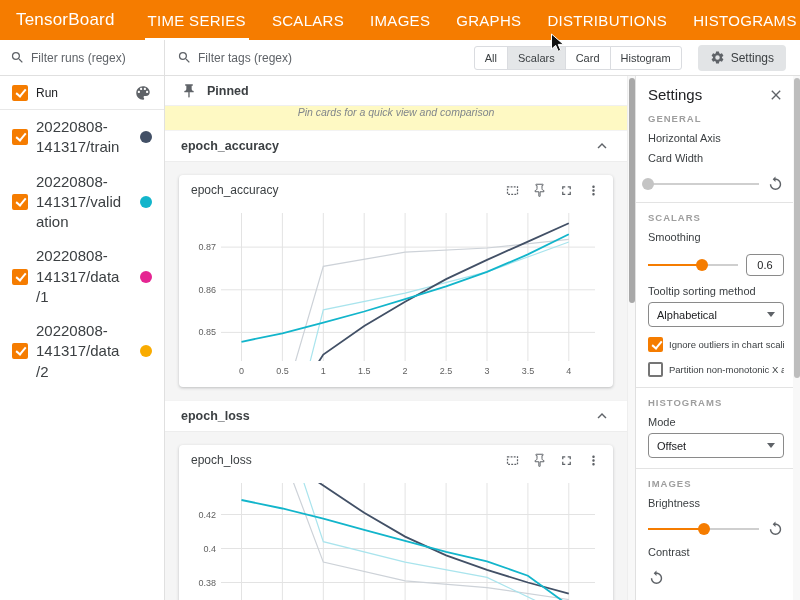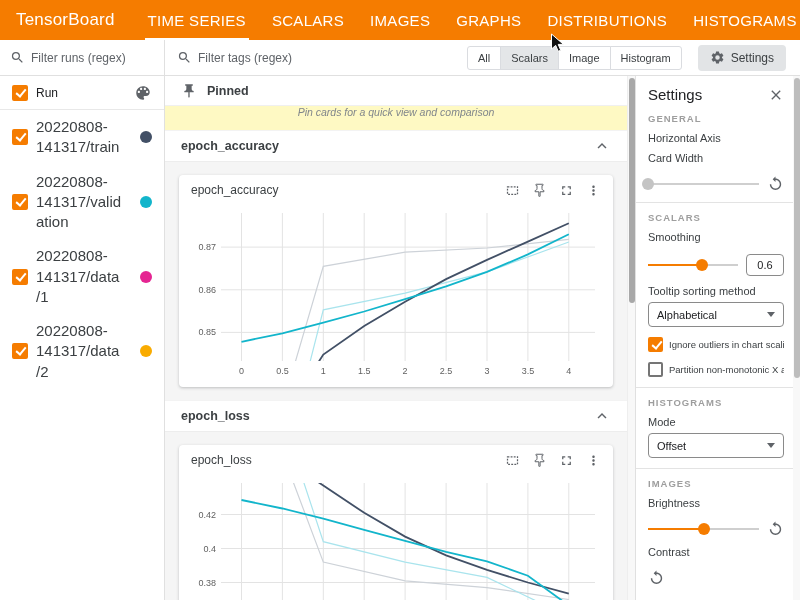--- a/index.html
+++ b/index.html
@@ -147,21 +147,21 @@
       <input class="flt flt-tags" placeholder="Filter tags (regex)" style="">
     </div>
     <div class="tag-group">
       <div class="tag-btn">
           <span>All</span>
         </div>
       <div class="tag-btn active">
           <span>Scalars</span>
         </div>
       <div class="tag-btn">
-          <span>Image</span>
+          <span>Card</span>
         </div>
       <div class="tag-btn">
           <span>Histogram</span>
         </div>
     </div>
     <div class="settings-btn">
       <svg viewBox="0 0 24 24">
           <path d="M19.14 12.94c.04-.3.06-.61.06-.94 0-.32-.02-.64-.07-.94l2.03-1.58a.49.49 0 0 0 .12-.61l-1.92-3.32a.49.49 0 0 0-.59-.22l-2.39.96c-.5-.38-1.03-.7-1.62-.94l-.36-2.54a.48.48 0 0 0-.48-.41h-3.84c-.24 0-.43.17-.47.41l-.36 2.54c-.59.24-1.13.57-1.62.94l-2.39-.96a.49.49 0 0 0-.59.22L2.74 8.87c-.12.21-.08.47.12.61l2.03 1.58c-.05.3-.09.63-.09.94s.02.64.07.94l-2.03 1.58a.49.49 0 0 0-.12.61l1.92 3.32c.12.22.37.29.59.22l2.39-.96c.5.38 1.03.7 1.62.94l.36 2.54c.05.24.24.41.48.41h3.84c.24 0 .44-.17.47-.41l.36-2.54c.59-.24 1.13-.56 1.62-.94l2.39.96c.22.08.47 0 .59-.22l1.92-3.32a.49.49 0 0 0-.12-.61l-2.01-1.58zM12 15.6A3.6 3.6 0 1 1 12 8.4a3.6 3.6 0 0 1 0 7.2z"></path>
         </svg>
       <span>Settings</span>

